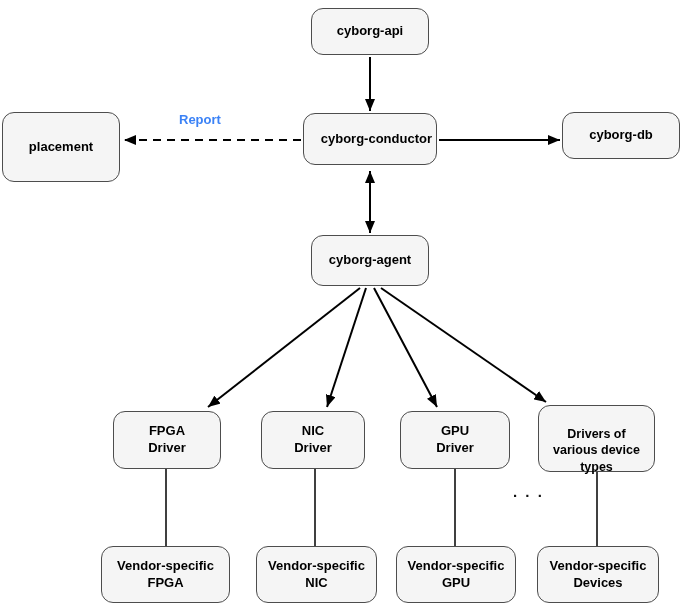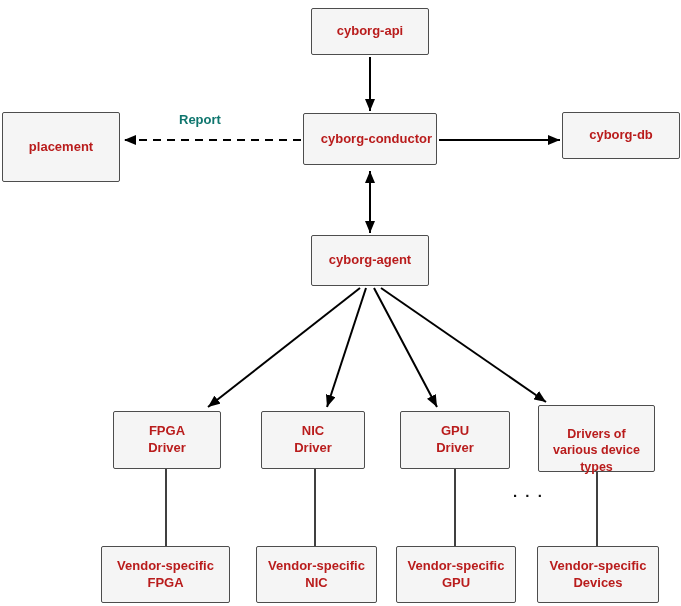--- a/index.html
+++ b/index.html
@@ -17,40 +17,40 @@
   svg.edge-layer {
     position: absolute;
     left: 0; top: 0;
     width: 681px; height: 606px;
   }
 
   .node {
     position: absolute;
     background: #f5f5f5;
     border: 1.5px solid #4d4d4d;
-    border-radius: 2px;
+    border-radius: 12px;
     display: flex;
     align-items: center;
     justify-content: center;
     text-align: center;
-    color: #b91c1c;
+    color: #000000;
   }
   .node .label {
     font-size: 13px;
     font-weight: bold;
     line-height: 1.3;
     white-space: pre-line;
     padding: 2px 4px;
   }
 
   .edge-label {
     position: absolute;
     font-size: 13px;
     font-weight: bold;
-    color: #0f766e;
+    color: #3b82f6;
     text-align: right;
   }
 
   .ellipsis {
     position: absolute;
     font-size: 15px;
     font-weight: bold;
     color: #111111;
     letter-spacing: 2px;
   }

